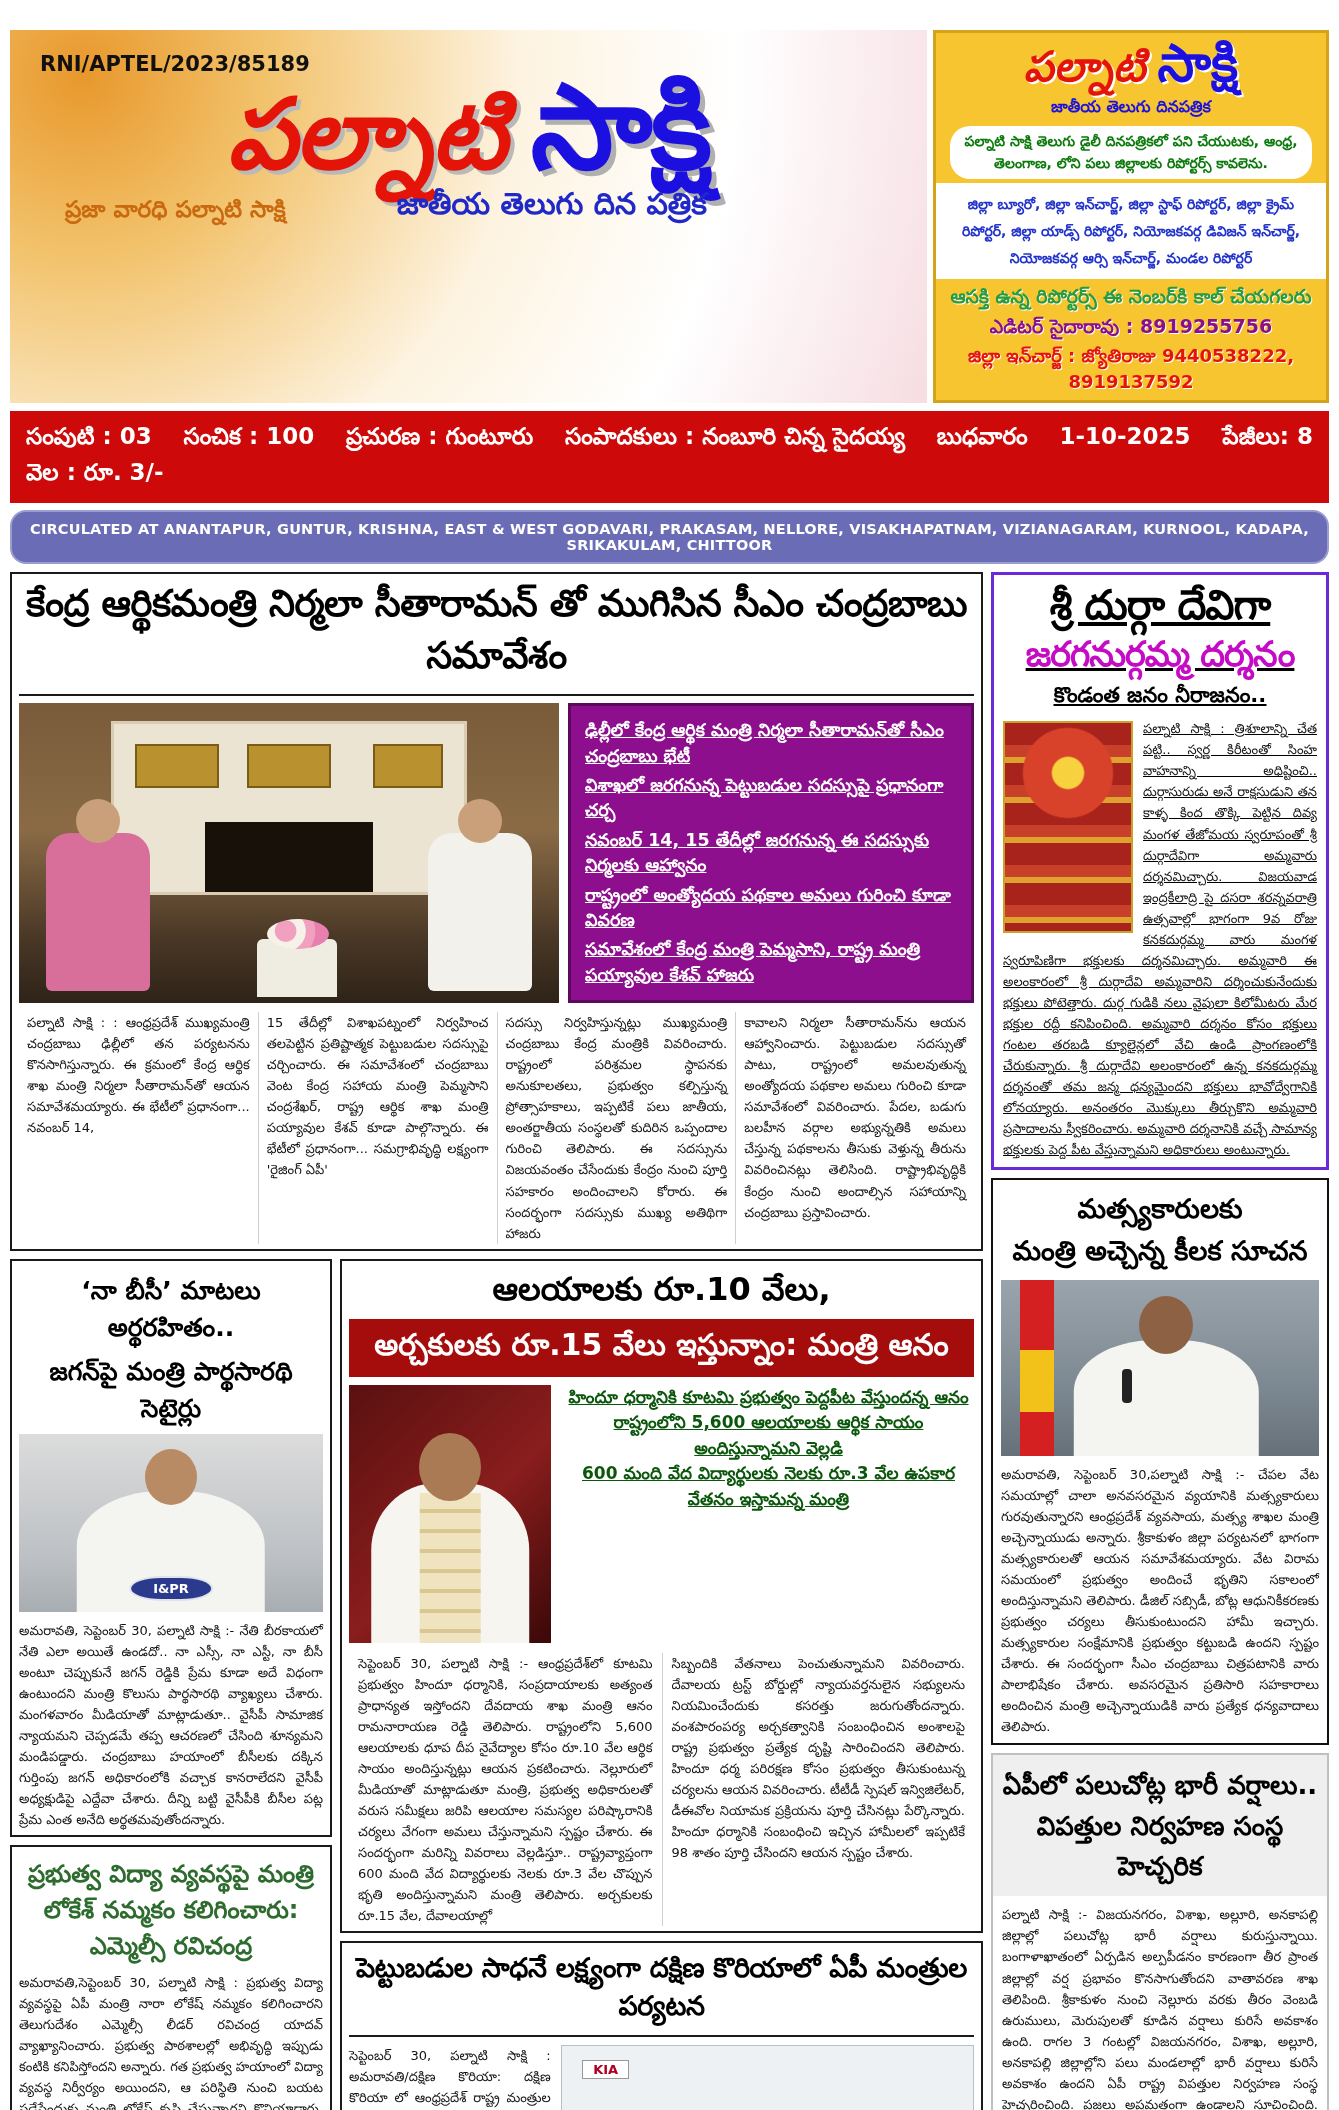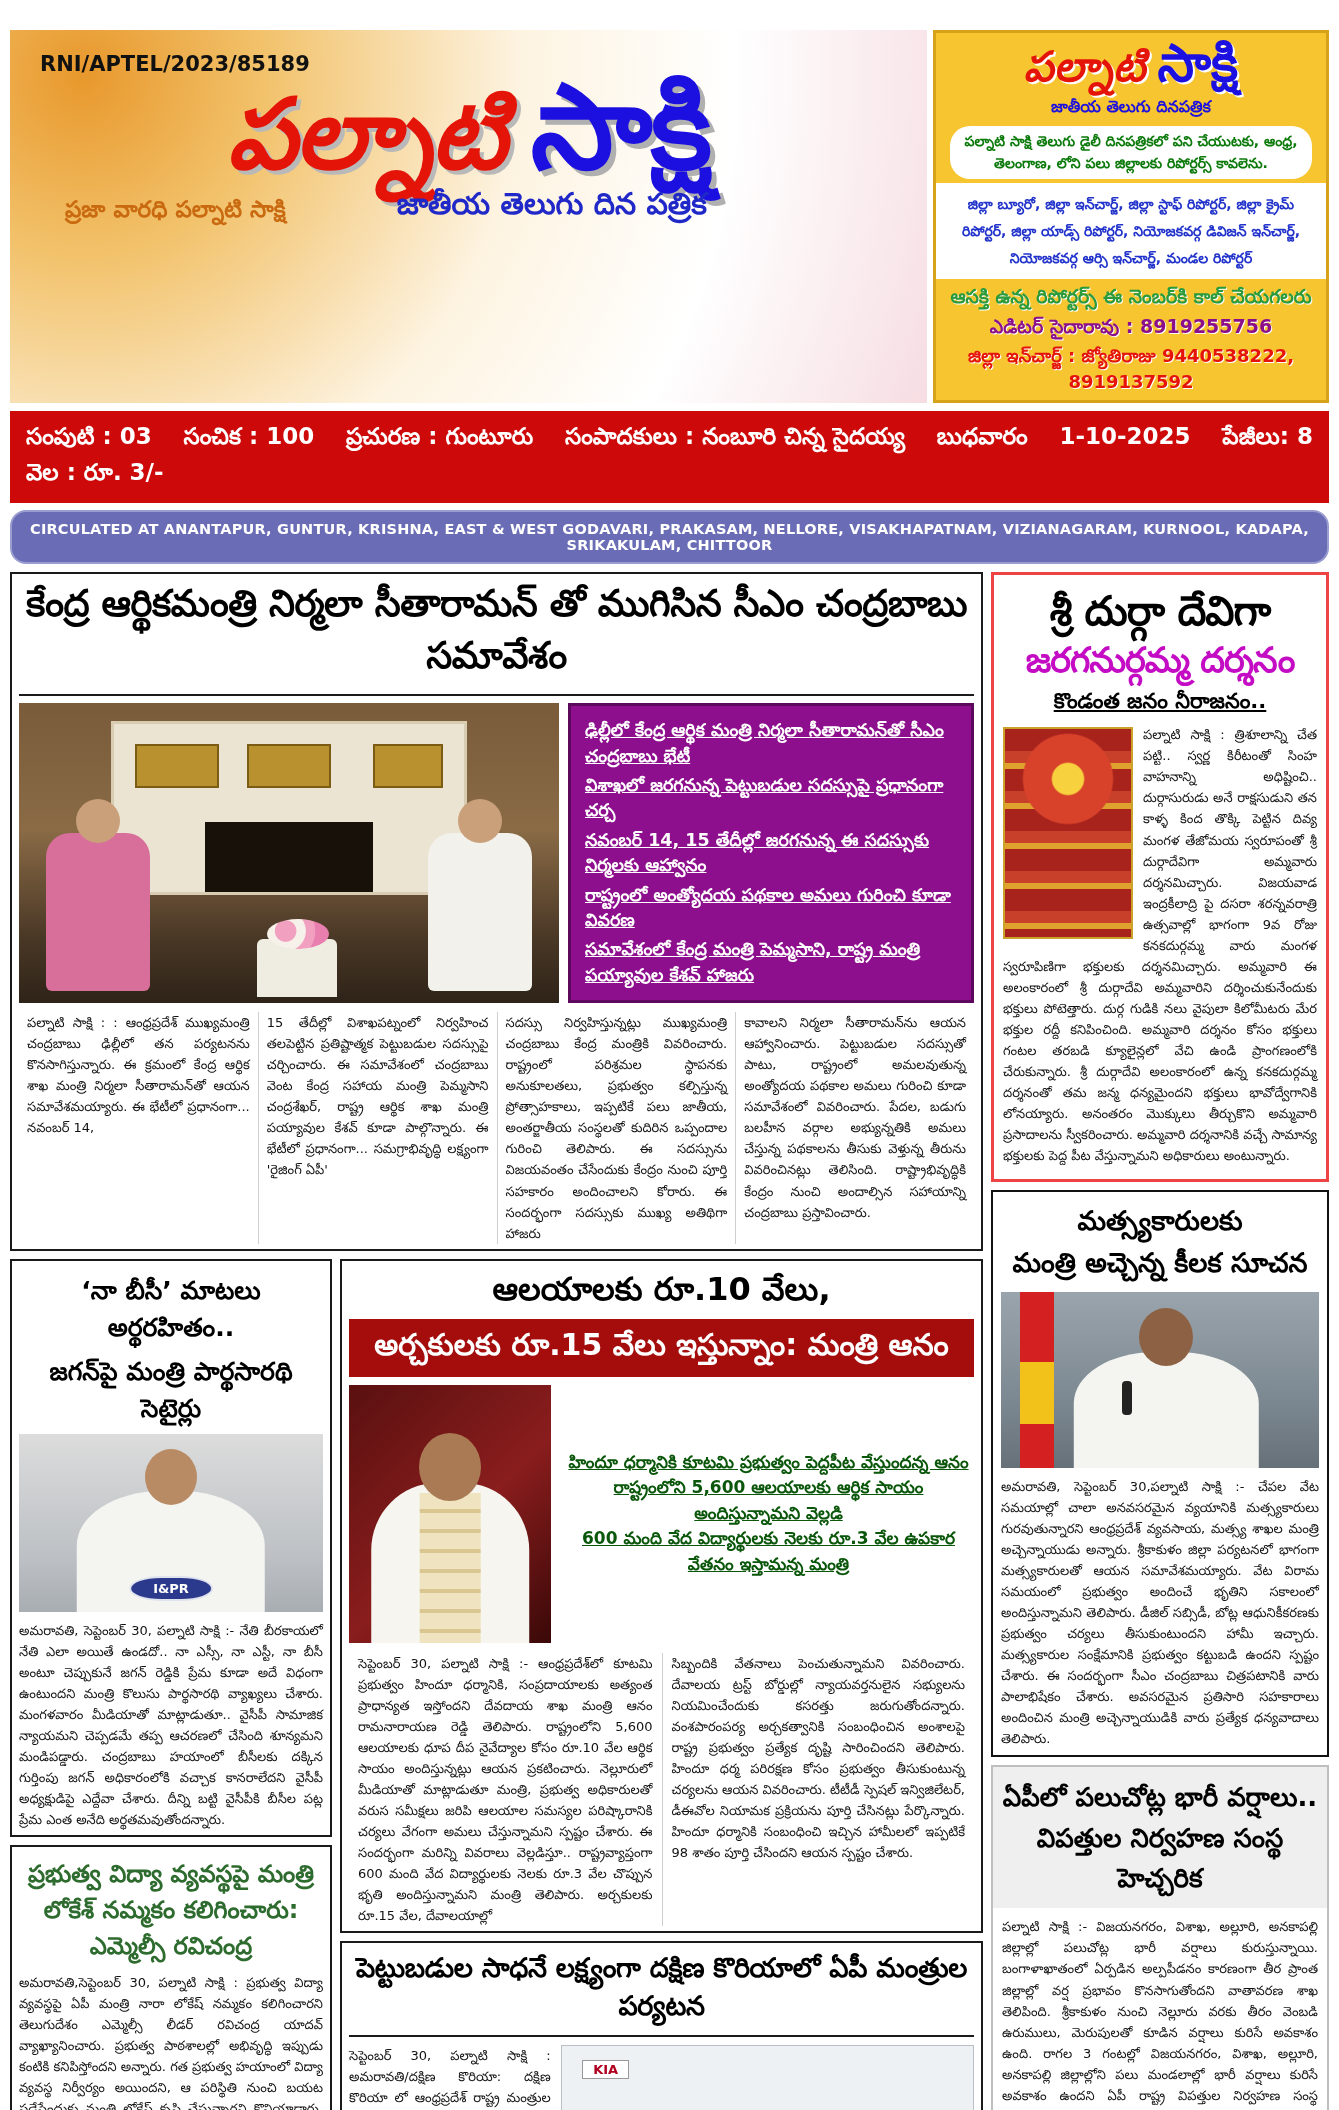--- a/index.html
+++ b/index.html
@@ -100,41 +100,41 @@
     padding:8px 4px; }
   .temple-top { display:flex; gap:12px; margin-top:8px; }
   .temple-photo { width:202px; height:258px; flex:none; position:relative; overflow:hidden;
     background:linear-gradient(135deg,#5a1010 0%, #8a1d1d 55%, #3a0808 100%); }
   .t-man { position:absolute; left:50%; bottom:0; transform:translateX(-50%); width:78%; height:62%;
     background:#f6f5f0; border-radius:42% 42% 0 0; }
   .t-scarf { position:absolute; left:50%; bottom:0; transform:translateX(-50%); width:30%; height:58%;
     background:repeating-linear-gradient(180deg,#efe3c0 0 16px, #d9c690 16px 20px); }
   .t-head { position:absolute; left:50%; bottom:55%; transform:translateX(-50%); width:62px; height:68px;
     border-radius:50%; background:#a97a54; }
-  .temple-bullets { flex:1; display:flex; flex-direction:column; justify-content:center; }
+  .temple-bullets { flex:1; display:flex; flex-direction:column; justify-content:flex-start; }
   .temple-bullets .gb { color:#0a560a; font-weight:bold; font-size:17px; text-align:center;
     text-decoration:underline; line-height:1.5; }
   .temple-cols { display:grid; grid-template-columns:1fr 1fr; margin-top:10px; }
   .temple-cols > div { padding:0 9px; }
   .temple-cols > div + div { border-left:1px solid #cfcfcf; }
 
   .korea-head { font-size:27px; font-weight:bold; text-align:center; border-bottom:2px solid #1a1a1a;
     padding:4px 0 7px; letter-spacing:-.3px; }
   .korea-grid { display:grid; grid-template-columns:1fr 2.05fr; gap:10px; margin-top:8px; }
   .korea-photo { width:100%; height:200px; position:relative; overflow:hidden;
     background:linear-gradient(180deg,#eef1f4 0 58%, #cdd4da 58% 100%); border:1px solid #b9bfc6; }
   .kia-sign { position:absolute; top:7%; left:5%; background:#fff; border:1px solid #999; color:#b00020;
     font-weight:bold; font-size:13px; padding:1px 10px; }
   .k-people { position:absolute; bottom:8%; left:3%; right:3%; height:58%;
     background:repeating-linear-gradient(90deg,#2b3440 0 26px, #3c4656 26px 34px, rgba(0,0,0,0) 34px 46px); }
   .k-sari1 { position:absolute; bottom:8%; left:12%; width:22px; height:58%; background:#d86f9a; }
   .k-sari2 { position:absolute; bottom:8%; right:22%; width:22px; height:58%; background:#4d7fd0; }
 
   
-  .durga { border:3px solid #ef4444; padding:13px 9px; }
+  .durga { border:3px solid #6d28d9; padding:7px 9px;text-decoration:underline; }
   .durga-kicker { font-size:41px; font-weight:bold; text-align:center; letter-spacing:-1px; line-height:1.15; }
   .durga-head { color:#c50cc5; font-size:35px; font-weight:bold; text-align:center; line-height:1.2;
     margin-top:4px; letter-spacing:-1px; }
   .durga-sub { font-size:21px; font-weight:bold; text-decoration:underline; text-align:center;
     margin:8px 0 6px; }
   .durga-photo { float:left; width:130px; height:212px; margin:3px 10px 4px 0; border:2px solid #caa22a;
     background:
       radial-gradient(circle at 50% 24%, #f7d23e 0 9%, #d8422a 10% 26%, rgba(0,0,0,0) 27%),
       repeating-linear-gradient(180deg, #a8231c 0 22px, #c8402a 22px 34px, #e0a22e 34px 40px),
       linear-gradient(180deg,#7a1410,#a8231c); }

